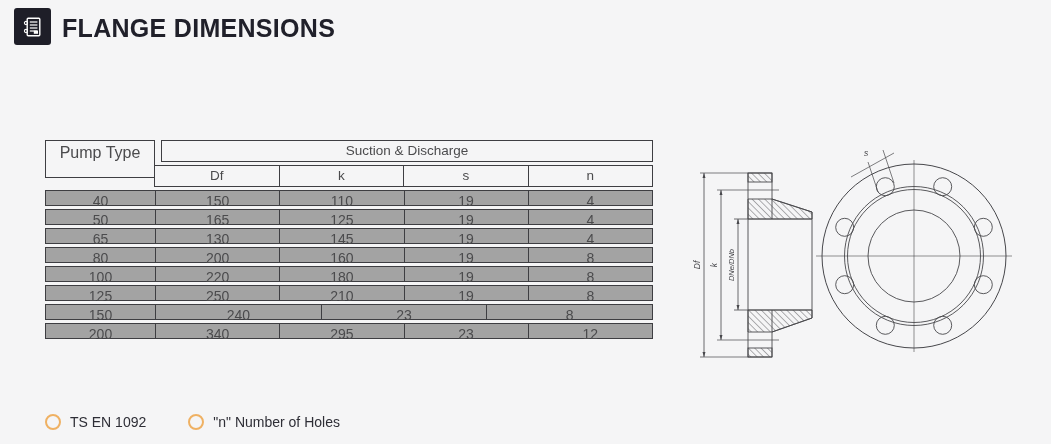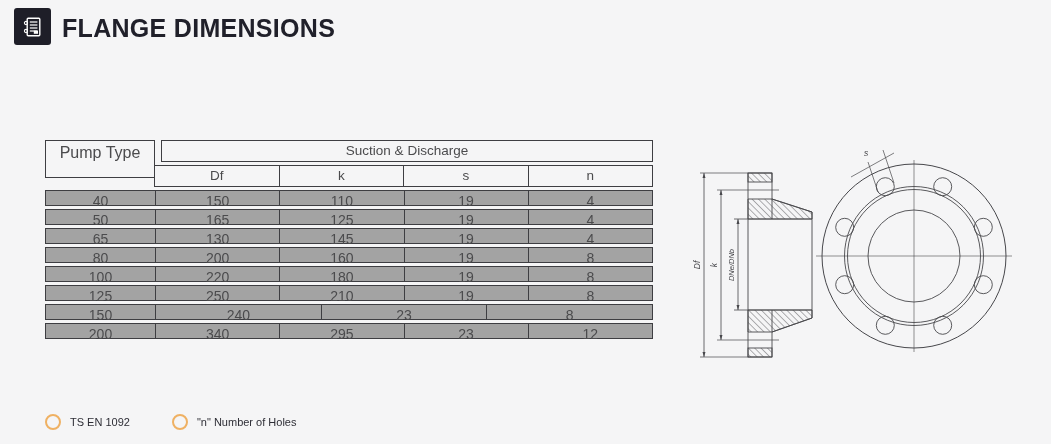--- a/index.html
+++ b/index.html
@@ -45,21 +45,21 @@
   .trow .c + .c{border-left:1px solid #3e3e42;}
   
   .drawing{position:absolute;left:688px;top:142px;}
   
   .footnotes{position:absolute;left:45px;top:414px;display:flex;align-items:center;}
   .fnote{display:flex;align-items:center;margin-right:42px;}
   .fnote .ring{
     width:12px;height:12px;border:2px solid #efb163;border-radius:50%;
     box-sizing:content-box;margin-right:9px;flex:0 0 auto;
   }
-  .fnote .ftext{font-size:11px;color:#2e2e36;white-space:nowrap;}
+  .fnote .ftext{font-size:14px;color:#2e2e36;white-space:nowrap;}
 </style>
 </head>
 <body>
 
 <div class="title-icon">
   <svg width="24" height="24" viewBox="0 0 24 24">
     <circle cx="5" cy="8" r="1.6" fill="none" stroke="#ffffff" stroke-width="1.1"></circle>
     <circle cx="5" cy="16" r="1.6" fill="none" stroke="#ffffff" stroke-width="1.1"></circle>
     <rect x="6.2" y="3.2" width="12.6" height="17.6" rx="1" fill="none" stroke="#ffffff" stroke-width="1.4"></rect>
     <line x1="8.8" y1="7" x2="16.4" y2="7" stroke="#ffffff" stroke-width="1.2"></line>

